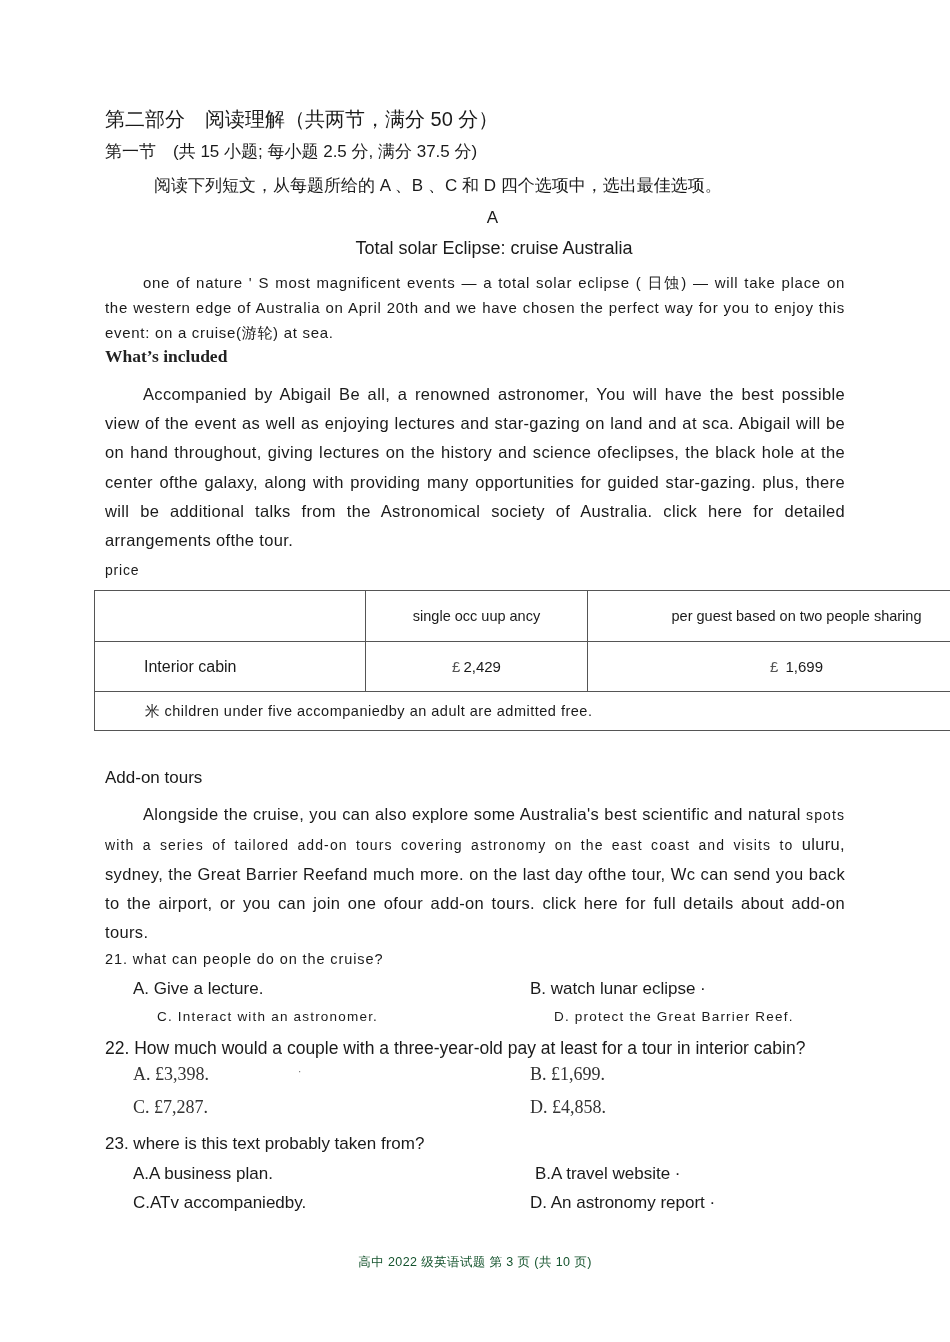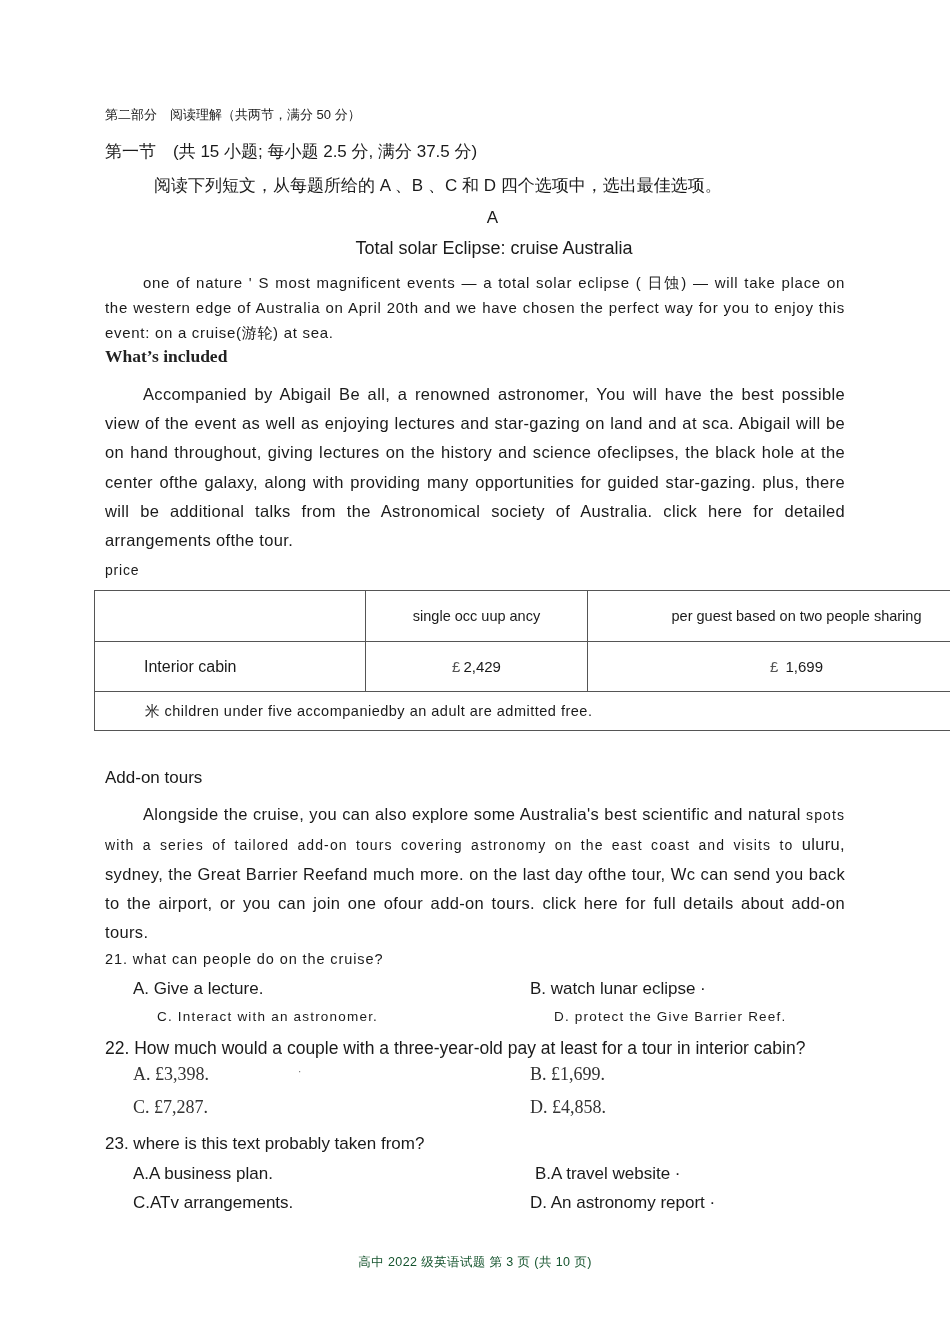--- a/index.html
+++ b/index.html
@@ -2,21 +2,21 @@
 <html><head>
   <meta charset="utf-8">
   <style>
     html, body { margin: 0; padding: 0; background: #ffffff; }
     body {
       width: 950px; height: 1342px; position: relative; overflow: hidden;
       font-family: "Liberation Sans", "DejaVu Sans", sans-serif;
       color: #1a1a1a;
     }
     .abs { position: absolute; white-space: nowrap; }
-    .h1 { left: 105px; top: 106px; font-size: 13px; }
+    .h1 { left: 105px; top: 106px; font-size: 20px; }
     .h2 { left: 105px; top: 140px; font-size: 17px; }
     .instr { left: 154px; top: 174px; font-size: 17px; }
     .letter { left: 0; width: 985px; text-align: center; top: 208px; font-size: 17px; }
     .title { left: 0; width: 988px; text-align: center; top: 238px; font-size: 18px; }
     .para {
       position: absolute; left: 105px; width: 740px;
       text-align: justify; text-align-last: left;
     }
     .p1 { top: 270px; font-size: 15px; line-height: 25px; letter-spacing: 0.7px; }
     .p1 .ind, .p2 .ind, .p3 .ind { display: inline-block; width: 38px; }
@@ -94,28 +94,28 @@
   </table>
 
 <div class="abs addon">Add-on tours</div>
 
 <div class="para p3"><span class="ind"></span><span>Alongside the cruise, you can also explore some Australia's best scientific and natural</span> <span class="small">spots with a series of tailored add-on tours covering astronomy on the east coast and visits to</span> <span>uluru, sydney, the Great Barrier Reefand much more. on the last day ofthe tour, Wc can send you back to the airport, or you can join one ofour add-on tours. click here for full details about add-on tours.</span></div>
 
 <div class="abs q q21">21. what can people do on the cruise?</div>
 <div class="abs optA o21ab">A. Give a lecture.</div>
 <div class="abs optB o21ab">B.  watch lunar eclipse ·</div>
 <div class="abs optA o21cd">C. Interact with an astronomer.</div>
-<div class="abs optB o21cd">D. protect the Give Barrier Reef.</div>
+<div class="abs optB o21cd">D. protect the Great Barrier Reef.</div>
 
 <div class="abs q q22">22. How much would a couple with a three-year-old pay at least for a tour in interior cabin?</div>
 <div class="abs optA o22ab serif">A.  £3,398.</div>
 <div class="abs dot">·</div>
 <div class="abs optB o22ab serif">B.  £1,699.</div>
 <div class="abs optA o22cd serif">C.  £7,287.</div>
 <div class="abs optB o22cd serif">D.  £4,858.</div>
 
 <div class="abs q q23">23. where is this text probably taken from?</div>
 <div class="abs optA o23ab">A.A business plan.</div>
 <div class="abs o23B o23ab">B.A travel website ·</div>
-<div class="abs optA o23cd">C.ATv arrangements.</div>
+<div class="abs optA o23cd">C.ATv accompaniedby.</div>
 <div class="abs optB o23cd">D. An astronomy report ·</div>
 
 <div class="abs footer">高中 2022 级英语试题  第  3  页  (共  10  页)</div>
 
 </body></html>

